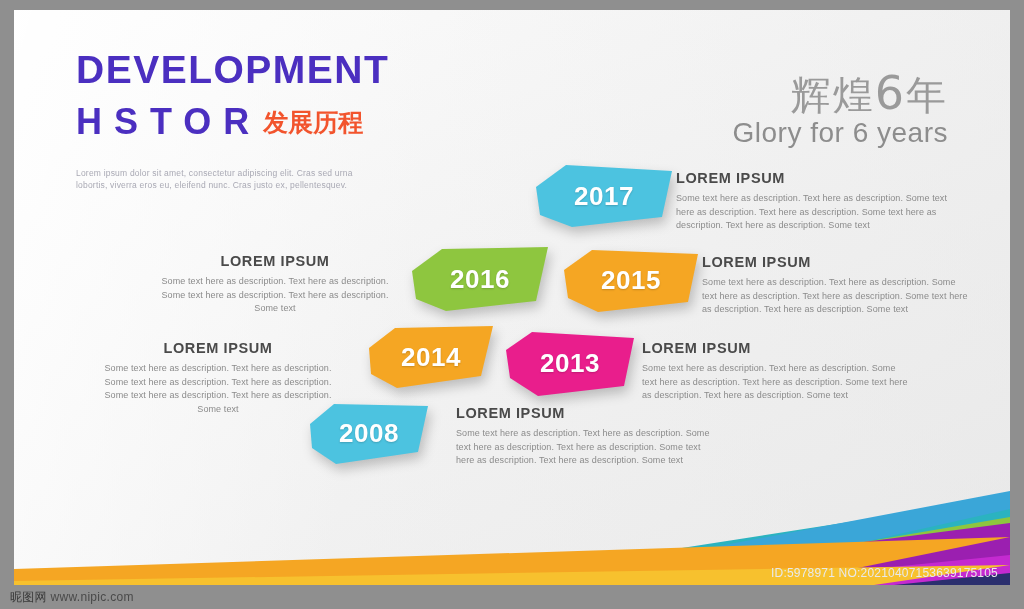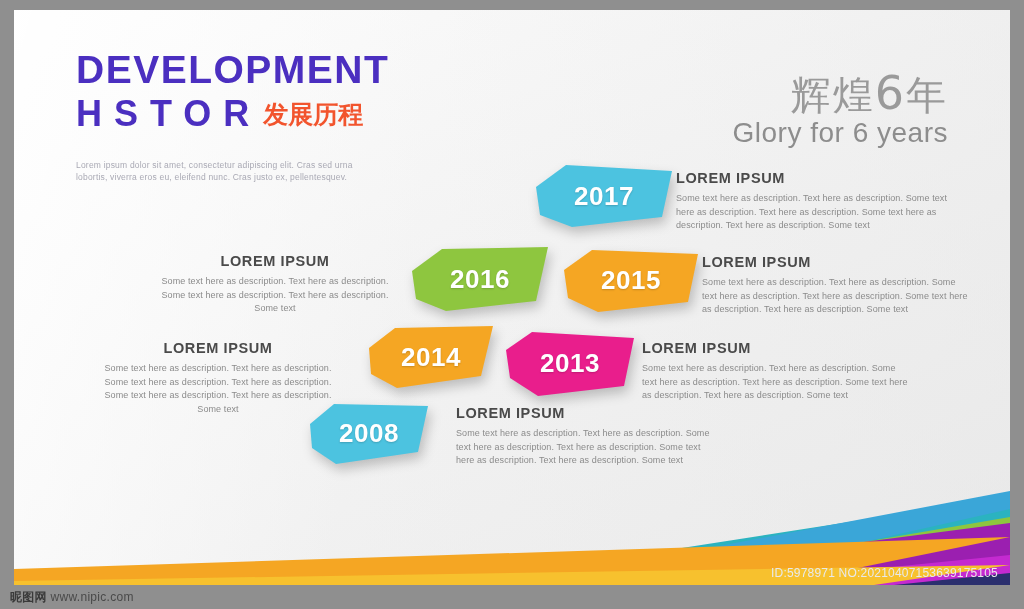--- a/index.html
+++ b/index.html
@@ -32,21 +32,21 @@
     background:linear-gradient(105deg, rgba(255,255,255,0.9) 0%, rgba(245,245,245,0.2) 40%, rgba(230,230,230,0.45) 100%);
     pointer-events:none;
   }
 
   
   #title-block { position:absolute; left:62px; top:38px; }
   .main-title {
     font-size:39px; font-weight:bold; color:#4b2fc0; letter-spacing:1.5px;
     line-height:44px; font-family:"Liberation Sans", sans-serif;
   }
-  .sub-row { display:flex; align-items:flex-end; margin-top:2px; }
+  .sub-row { display:flex; align-items:flex-end; margin-top:10px; }
   .sub-title {
     font-size:36px; font-weight:bold; color:#4b2fc0; letter-spacing:12px;
     line-height:40px;
   }
   .sub-cn {
     font-size:25px; color:#f2542d; font-weight:bold; margin-left:2px;
     position:relative; top:-3px; font-family:"DejaVu Sans", sans-serif;
   }
   .lorem-head {
     margin-top:25px; font-size:8.5px; color:#a9a9b4; line-height:12px;
@@ -94,21 +94,21 @@
 
   
   #footer {
     position:absolute; left:0; bottom:0; width:1024px; height:24px;
     background:#8f8f8f;
   }
   #footer-left {
     position:absolute; left:10px; bottom:3px;
     font-size:12px; color:#4a4a4a; letter-spacing:0.3px;
   }
-  #footer-left .logo { color:#3a3a3a; font-weight:bold; }
+  #footer-left .logo { color:#3a3a3a; font-weight:normal; }
   #footer-right {
     position:absolute; right:12px; bottom:5px;
     font-size:12px; color:#e9e9e9; letter-spacing:0.2px;
   }
 </style>
 </head>
 <body>
 
 <div id="canvas">
   <div id="frame"></div>

